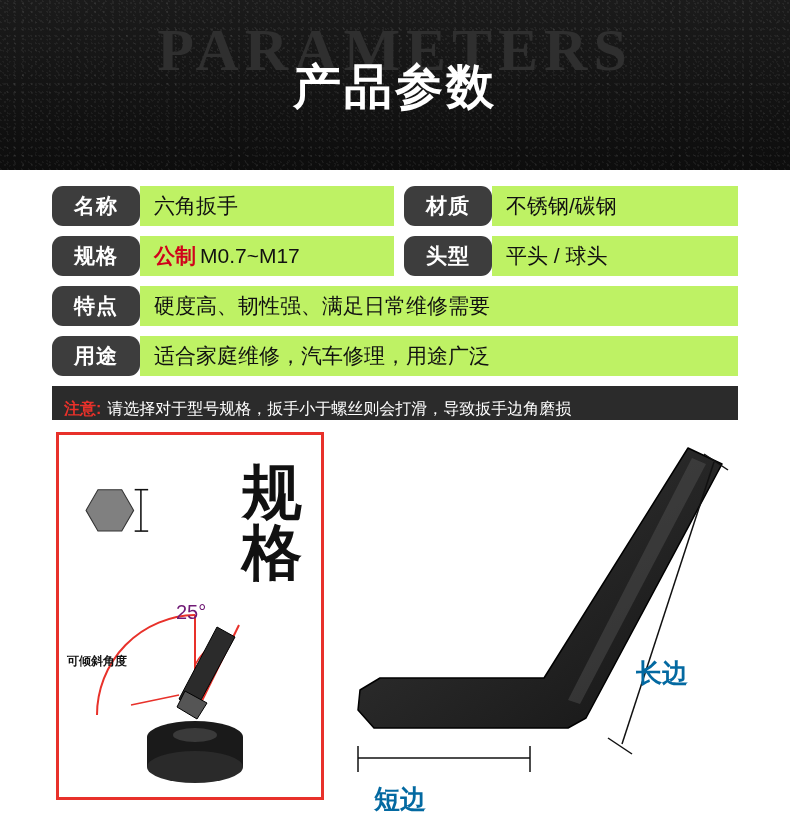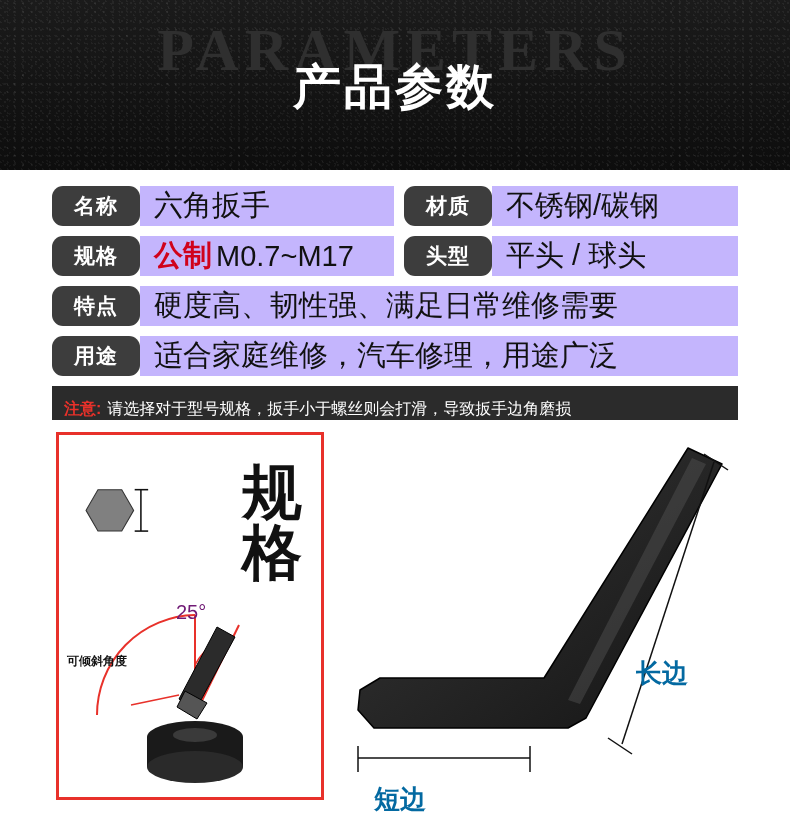--- a/index.html
+++ b/index.html
@@ -75,23 +75,23 @@
     font-weight: bold;
     display: flex;
     align-items: center;
     justify-content: center;
     width: 88px;
     flex: 0 0 88px;
     letter-spacing: 1px;
     border-radius: 11px;
   }
   .spec-value {
-    background: #c4b5fd;
+    background: #bef264;
     color: #111111;
-    font-size: 29px;
+    font-size: 21px;
     display: flex;
     align-items: center;
     padding-left: 14px;
     flex: 1 1 auto;
     white-space: nowrap;
     overflow: hidden;
   }
   .spec-value .accent {
     color: #d0021b;
     font-weight: bold;

